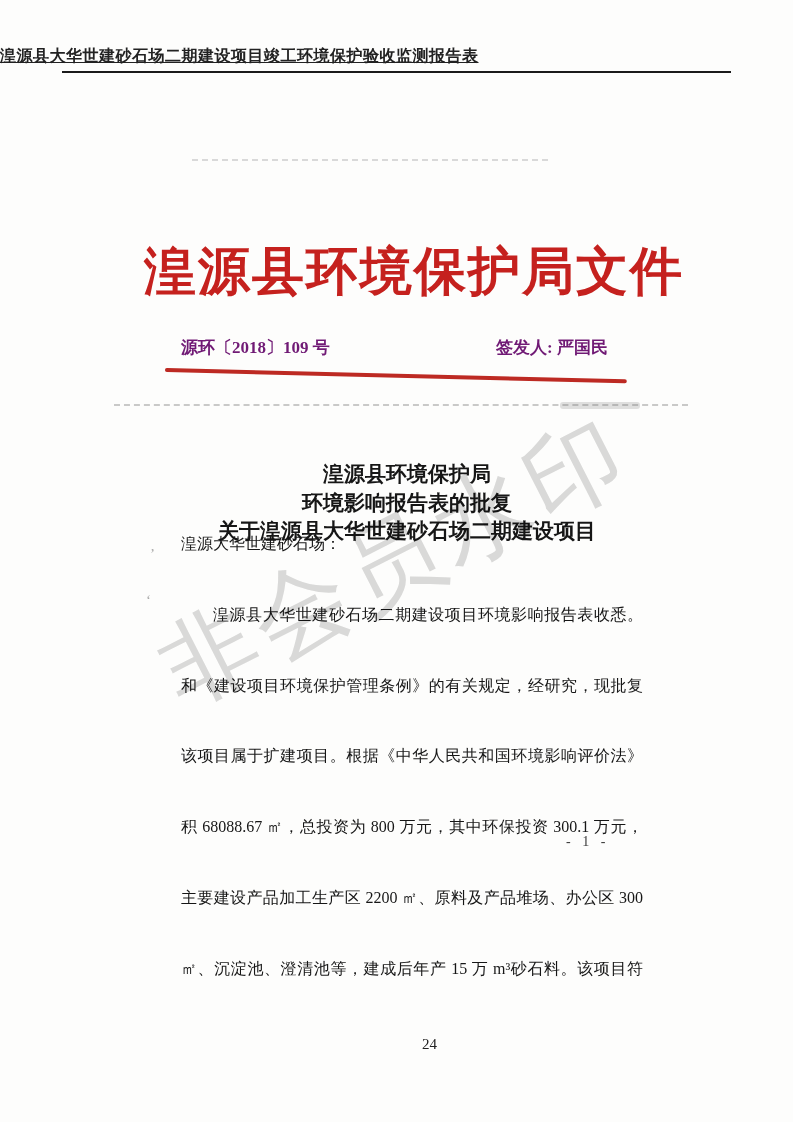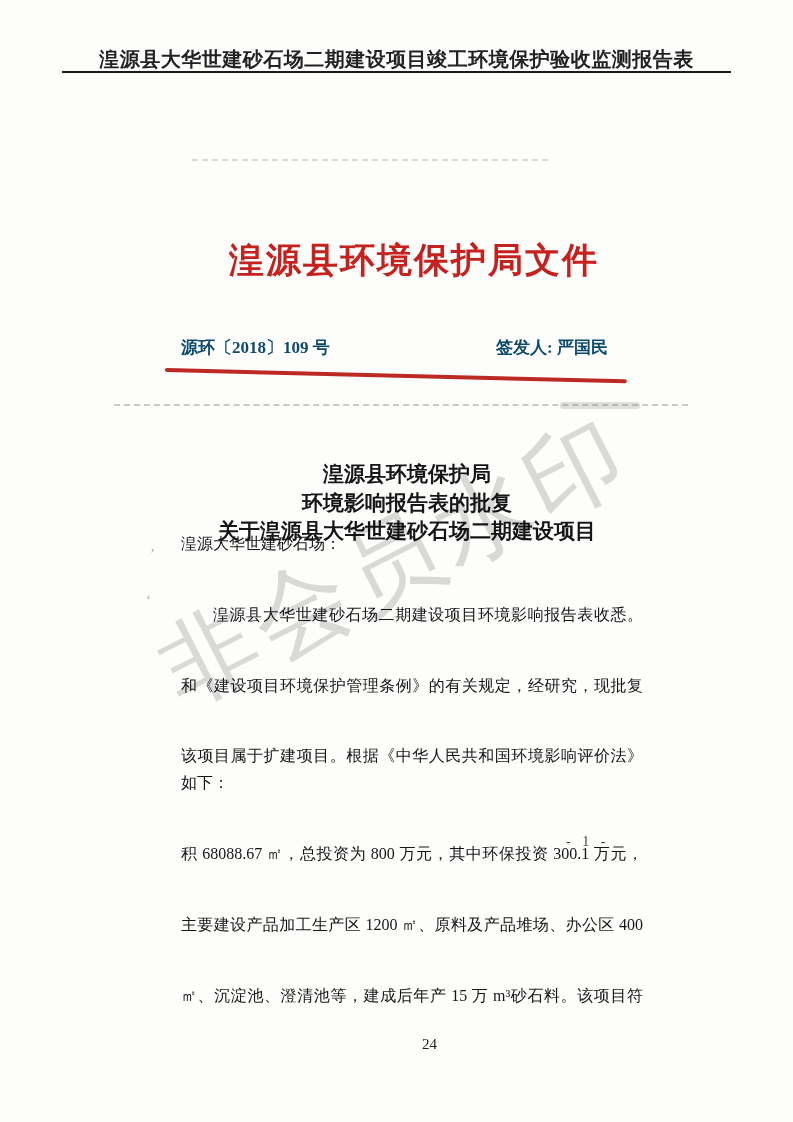--- a/index.html
+++ b/index.html
@@ -11,25 +11,26 @@
     background: #fdfdfc;
     font-family: "Liberation Serif", serif;
     color: #1c1c1c;
     overflow: hidden;
   }
 
   
   .header-title {
     position: absolute;
     top: 46px; left: 0; width: 100%;
-    text-align: center;
-    font-size: 20px;
+    text-align: left;
+    font-size: 16px;
     font-weight: bold;
     letter-spacing: 0.5px;
     color: #222;
+    text-decoration: underline;
   }
   .header-rule {
     position: absolute;
     top: 71px; left: 62px; width: 669px; height: 2px;
     background: #1b1b1b;
   }
 
   
   .streak-1 {
     position: absolute; top: 159px; left: 192px; width: 356px; height: 0;
@@ -45,34 +46,34 @@
   }
   .mark { position: absolute; color: #8d8d8d; font-size: 15px; opacity: 0.75; }
   .mark-1 { top: 546px; left: 150px; }
   .mark-2 { top: 592px; left: 146px; }
 
   
   .masthead {
     position: absolute;
     top: 237px; left: 100px; width: 628px;
     text-align: center;
-    font-size: 35px;
+    font-size: 52px;
     font-weight: bold;
     letter-spacing: 2px;
     color: #c5211e;
     white-space: nowrap;
   }
 
   
   .docmeta {
     position: absolute;
     top: 336px; left: 181px; width: 427px;
     display: flex; justify-content: space-between;
     font-size: 17px; font-weight: 600;
-    color: #0c4a6e;
+    color: #701a75;
   }
 
   .red-rule {
     position: absolute;
     top: 368px; left: 165px; width: 462px; height: 4px;
     background: #bd2a23;
     transform: rotate(1.4deg);
     transform-origin: left top;
     border-radius: 2px;
   }
@@ -157,23 +158,22 @@
   </div>
 
   <span class="mark mark-1">’</span>
   <span class="mark mark-2">‘</span>
 
   <div class="body-text">
     <div class="bl">湟源大华世建砂石场：</div>
     <div class="bl ind just">湟源县大华世建砂石场二期建设项目环境影响报告表收悉。</div>
     <div class="bl just">和《建设项目环境保护管理条例》的有关规定，经研究，现批复</div>
     <div class="bl just">该项目属于扩建项目。根据《中华人民共和国环境影响评价法》</div>
-    <div class="bl">如下：</div>
     <div class="bl just">积 68088.67 ㎡，总投资为 800 万元，其中环保投资 300.1 万元，</div>
-    <div class="bl just">主要建设产品加工生产区 1200 ㎡、原料及产品堆场、办公区 400</div>
+    <div class="bl just">主要建设产品加工生产区 2200 ㎡、原料及产品堆场、办公区 300</div>
     <div class="bl just">㎡、沉淀池、澄清池等，建成后年产 15 万 m³砂石料。该项目符</div>
   </div>
 
   <div class="doc-pageno">- 1 -</div>
 
   <div class="watermark">非会员水印</div>
 
   <div class="footer-pageno">24</div>
 
 </div>

